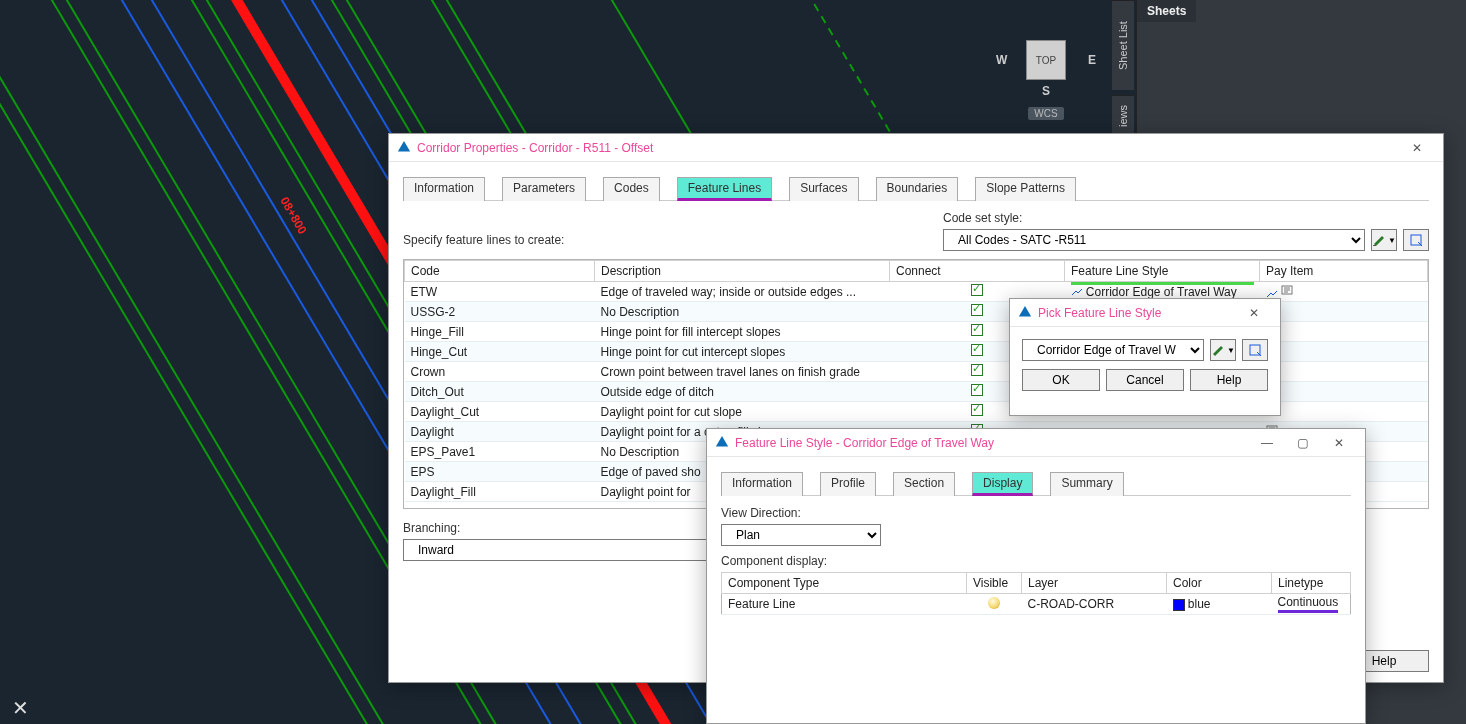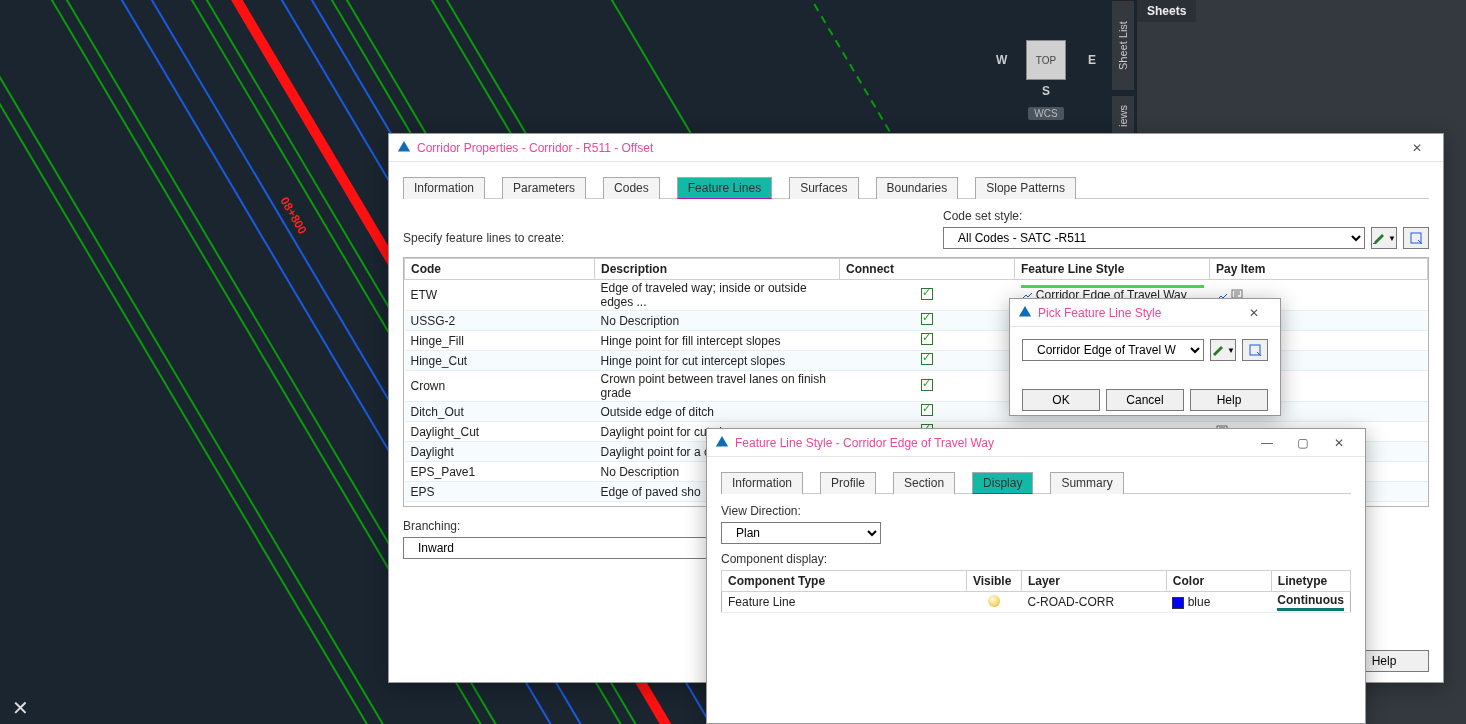--- a/index.html
+++ b/index.html
@@ -27,42 +27,42 @@
 
 .win { position:absolute; background:#fff; border:1px solid #999; box-shadow:0 4px 20px rgba(0,0,0,0.3); }
 .win .titlebar { height:28px; background:#fff; display:flex; align-items:center; padding:0 8px; border-bottom:1px solid #e5e5e5; }
 .win .titlebar .ico { width:14px; height:14px; margin-right:6px; }
 .win .titlebar .title { flex:1; color:#ec4899; }
 .win .titlebar .wbtn { width:36px; height:24px; display:flex; align-items:center; justify-content:center; color:#555; }
 .win .body { padding:10px 14px; }
 
 .tabs-row { display:flex; gap:17px; border-bottom:1px solid #ccc; margin:4px 0 10px; }
 .tabs-row .tab { padding:3px 10px; border:1px solid #aaa; border-bottom:none; background:#f4f4f4; position:relative; top:1px; color:#333; }
-.tabs-row .tab.active { background:#14b8a6; border-bottom:1px solid #a21caf; }
+.tabs-row .tab.active { background:#5eead4; border-bottom:3px solid #a21caf; }
 
 .label { color:#333; margin-bottom:4px; display:block; }
 .row { display:flex; align-items:center; gap:6px; }
 
 select, input[type=text] { border:1px solid #7a7a7a; background:#fff; padding:2px 10px; height:22px; font-size:12px; }
 .iconbtn { width:26px; height:22px; border:1px solid #7a7a7a; background:#f0f0f0; display:inline-flex; align-items:center; justify-content:center; }
 .iconbtn .chev { margin-left:2px; font-size:8px; }
 
 .btn { border:1px solid #7a7a7a; background:#f0f0f0; padding:3px 18px; min-width:70px; }
 
 
 .tbl { border:1px solid #b5b5b5; width:100%; border-collapse:collapse; }
-.tbl th { background:#fff; border:1px solid #d0d0d0; text-align:left; padding:3px 6px; font-weight:bold; color:#222; }
+.tbl th { background:#fff; border:1px solid #d0d0d0; text-align:left; padding:3px 6px; font-weight:normal; color:#222; }
 .tbl td { border-bottom:1px solid #e6eef0; padding:1px 6px; color:#222; background:#f6fbfd; }
 .tbl tr:nth-child(odd) td { background:#fff; }
 .checkbox-cell { text-align:center; }
 .chk { display:inline-block; width:12px; height:12px; border:1px solid #2a7a2a; background:#fff; position:relative; }
 .chk::after { content:"✓"; position:absolute; top:-3px; left:0; color:#2a9a2a; font-size:11px; }
 .payicon { width:14px; height:14px; display:inline-block; }
 
-.green-underline { border-bottom:3px solid #0f766e; display:inline-block; padding-bottom:1px;font-weight:bold; }
+.green-underline { border-bottom:3px solid #6d28d9; display:inline-block; padding-bottom:1px; }
 
 
 .fls-body .label { margin-top:8px; }
 .bulb { width:12px; height:12px; border-radius:50%; background:radial-gradient(circle at 40% 35%, #fffde0, #f5d46b 60%, #b88a1f); display:inline-block; }
 .colorswatch { width:12px; height:12px; background:#0000ff; display:inline-block; border:1px solid #333; vertical-align:middle; }
 
 .branching { margin-top:12px; }
 .branching select { width:430px; }
 
 .corridor-footer { position:absolute; bottom:10px; right:14px; }
@@ -165,21 +165,21 @@
           </div>
         </div>
       </div>
     </div>
 
     <div style="height:250px; overflow:hidden; border:1px solid #b5b5b5;">
       <table class="tbl" style="border:none;">
         <thead>
           <tr>
             <th style="width:190px;">Code</th>
-            <th style="width:245px;">Description</th>
+            <th style="width:295px;">Description</th>
             <th style="width:175px;">Connect</th>
             <th style="width:195px;"><span class="green-underline" style="border:none;"></span><span>Feature Line Style</span></th>
             <th>Pay Item</th>
           </tr>
         </thead>
         <tbody id="corr-rows">
             <tr>
               <td>ETW</td>
               <td>Edge of traveled way; inside or outside edges ...</td>
               <td class="checkbox-cell"><span class="chk"></span></td>
@@ -316,21 +316,21 @@
 
 <div class="win" style="left:1009px; top:298px; width:272px; height:118px;">
   <div class="titlebar">
     <svg class="ico appico" viewBox="0 0 16 16">
         <path d="M8 0 L15 12 L1 12 Z"></path>
       </svg>
     <span class="title">Pick Feature Line Style</span>
     <div class="wbtn">✕</div>
   </div>
   <div class="body" style="padding:12px;">
-    <div class="row" style="margin-bottom:28px;">
+    <div class="row" style="margin-bottom:8px;">
       <select style="flex:1;">
         <option>Corridor Edge of Travel W</option>
       </select>
       <div class="iconbtn">
         <svg width="14" height="14">
             <path d="M2 11 L10 3 L12 5 L4 13 Z" fill="#2a7a2a"></path>
           </svg>
         <span class="chev">▼</span>
       </div>
       <div class="iconbtn">

